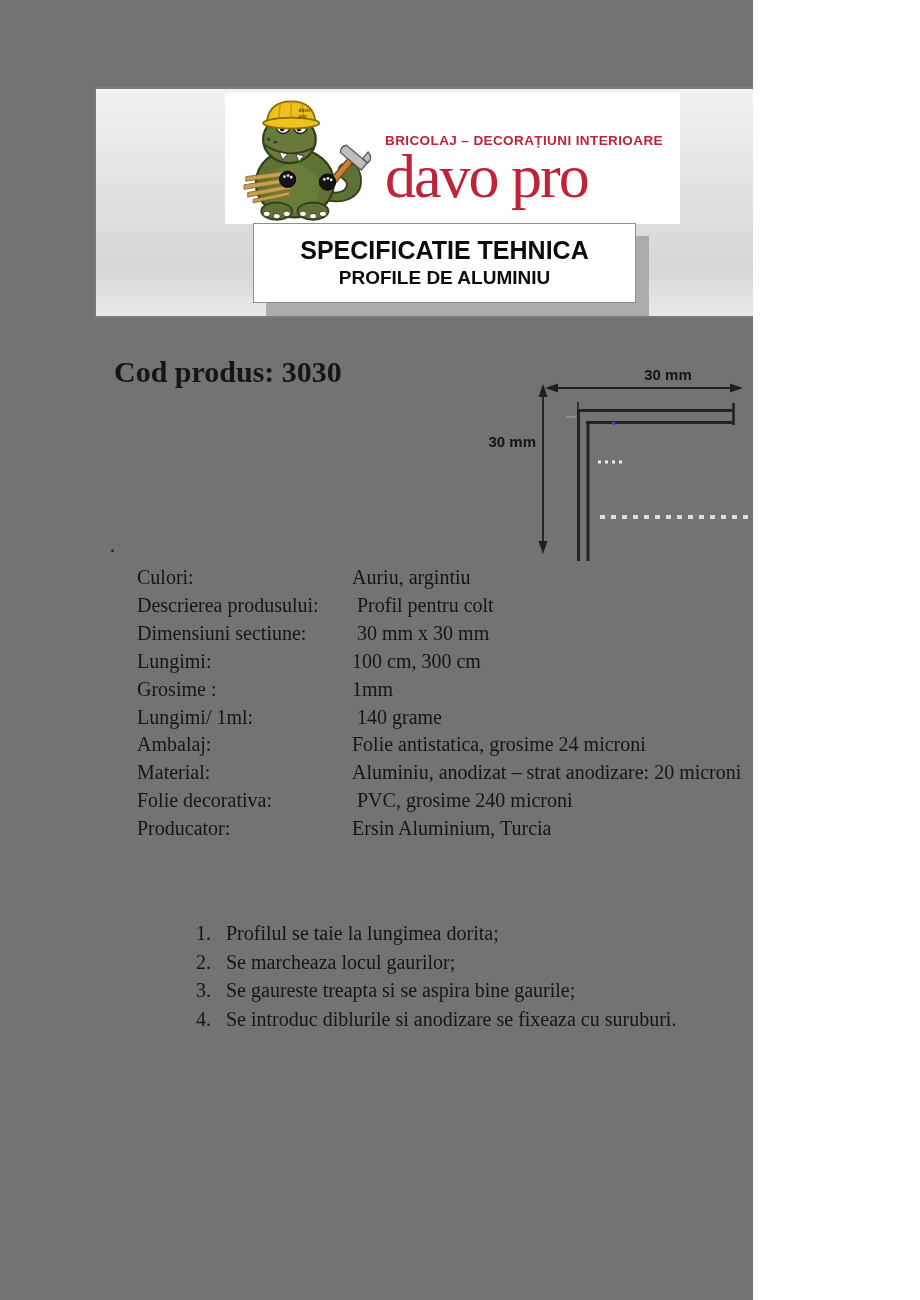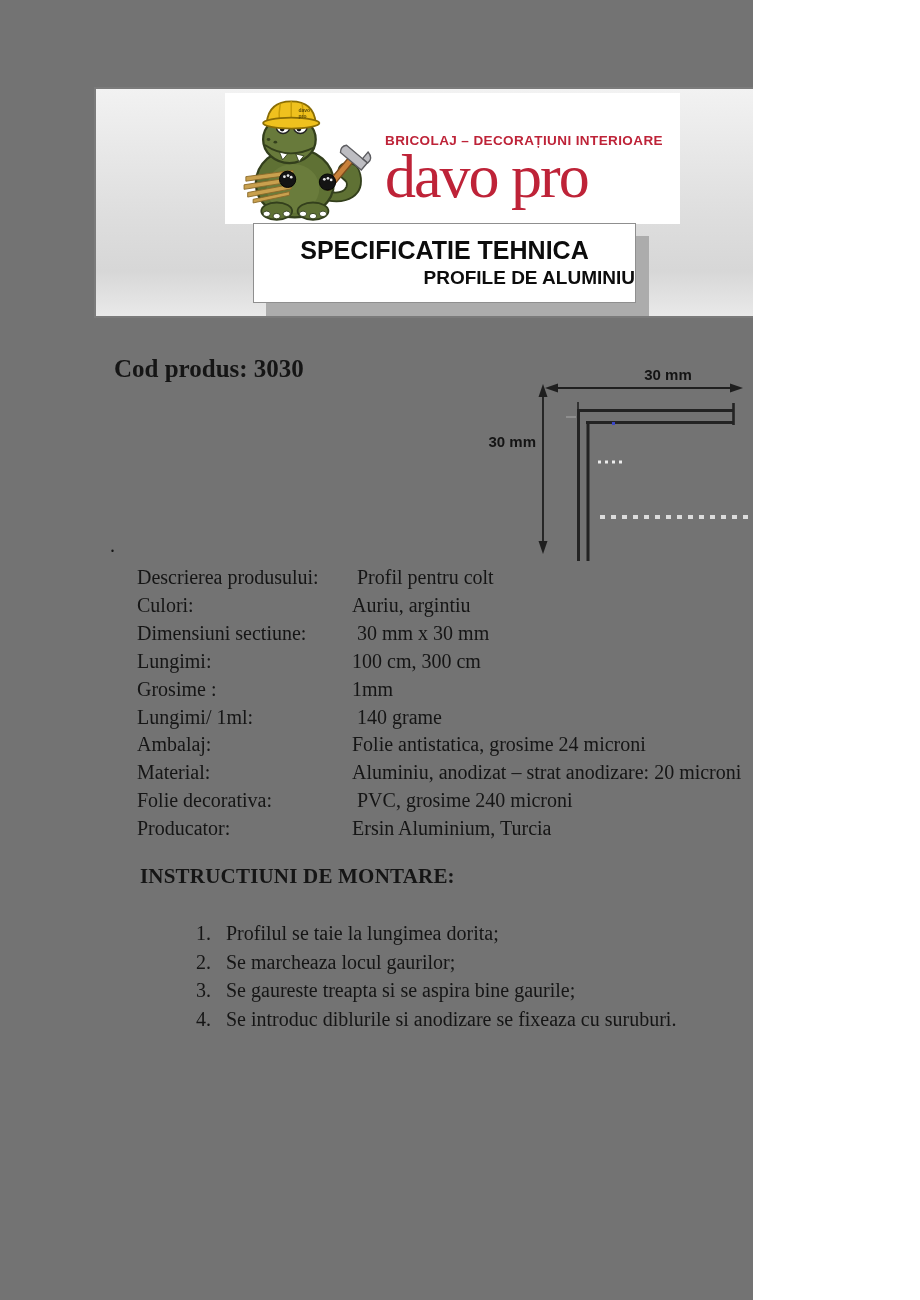--- a/index.html
+++ b/index.html
@@ -36,26 +36,26 @@
     margin-top:0;
   }
   .title-box{
     position:absolute;left:157px;top:134px;width:383px;height:80px;
     background:#ffffff;border:1px solid #8f8f8f;
     box-shadow:13px 13px 0 0 #acacac;
     box-sizing:border-box;text-align:center;
     font-family:"Liberation Sans", sans-serif;color:#0c0c0c;
   }
   .doc-title{font-weight:bold;font-size:25px;line-height:30px;margin-top:11px;}
-  .doc-subtitle{font-weight:bold;font-size:19px;line-height:26px;text-align:right;}
+  .doc-subtitle{font-weight:bold;font-size:19px;line-height:26px;}
 
   
   .product-code{
     position:absolute;left:114px;top:355px;
-    font-weight:bold;font-size:25px;
+    font-weight:bold;font-size:30px;
   }
   .diagram{position:absolute;left:470px;top:350px;width:320px;height:225px;}
   .diagram text{
     font-family:"Liberation Sans", sans-serif;font-weight:bold;font-size:15px;fill:#141414;
   }
   .stray-dot{position:absolute;left:110px;top:535px;font-size:20px;line-height:20px;}
 
   .specs{position:absolute;left:137px;top:564px;width:680px;}
   .spec-row{display:flex;line-height:27.9px;font-size:20px;}
   .spec-label{flex:0 0 215px;}
@@ -194,28 +194,28 @@
       <line x1="600" y1="517" x2="748" y2="517" stroke="#dcdcdc" stroke-width="4" stroke-dasharray="5 6"></line>
       <line x1="598" y1="462" x2="622" y2="462" stroke="#ececec" stroke-width="3" stroke-dasharray="3 4"></line>
       <rect x="612" y="422" width="3" height="3" fill="#3a46c8"></rect>
     </g>
   </svg>
 
   <div class="stray-dot">.</div>
 
   <div class="specs">
       <div class="spec-row">
+      <div class="spec-label">Culori:</div>
+      <div class="spec-value">Auriu, argintiu</div>
+    </div>
+      <div class="spec-row">
       <div class="spec-label">Descrierea produsului:</div>
       <div class="spec-value"> Profil pentru colt</div>
     </div>
       <div class="spec-row">
-      <div class="spec-label">Culori:</div>
-      <div class="spec-value">Auriu, argintiu</div>
-    </div>
-      <div class="spec-row">
       <div class="spec-label">Dimensiuni sectiune:</div>
       <div class="spec-value"> 30 mm x 30 mm</div>
     </div>
       <div class="spec-row">
       <div class="spec-label">Lungimi:</div>
       <div class="spec-value">100 cm, 300 cm</div>
     </div>
       <div class="spec-row">
       <div class="spec-label">Grosime :</div>
       <div class="spec-value">1mm</div>
@@ -235,21 +235,20 @@
       <div class="spec-row">
       <div class="spec-label">Folie decorativa:</div>
       <div class="spec-value"> PVC, grosime 240 microni</div>
     </div>
       <div class="spec-row">
       <div class="spec-label">Producator:</div>
       <div class="spec-value">Ersin Aluminium, Turcia</div>
     </div>
     </div>
 
-  <div class="instr-heading">INSTRUCTIUNI DE MONTARE:</div>
   <div class="instr-list">
       <div class="instr-item">
       <span class="instr-num">1.</span>
       <span class="instr-text">Profilul se taie la lungimea dorita;</span>
     </div>
       <div class="instr-item">
       <span class="instr-num">2.</span>
       <span class="instr-text">Se marcheaza locul gaurilor;</span>
     </div>
       <div class="instr-item">

